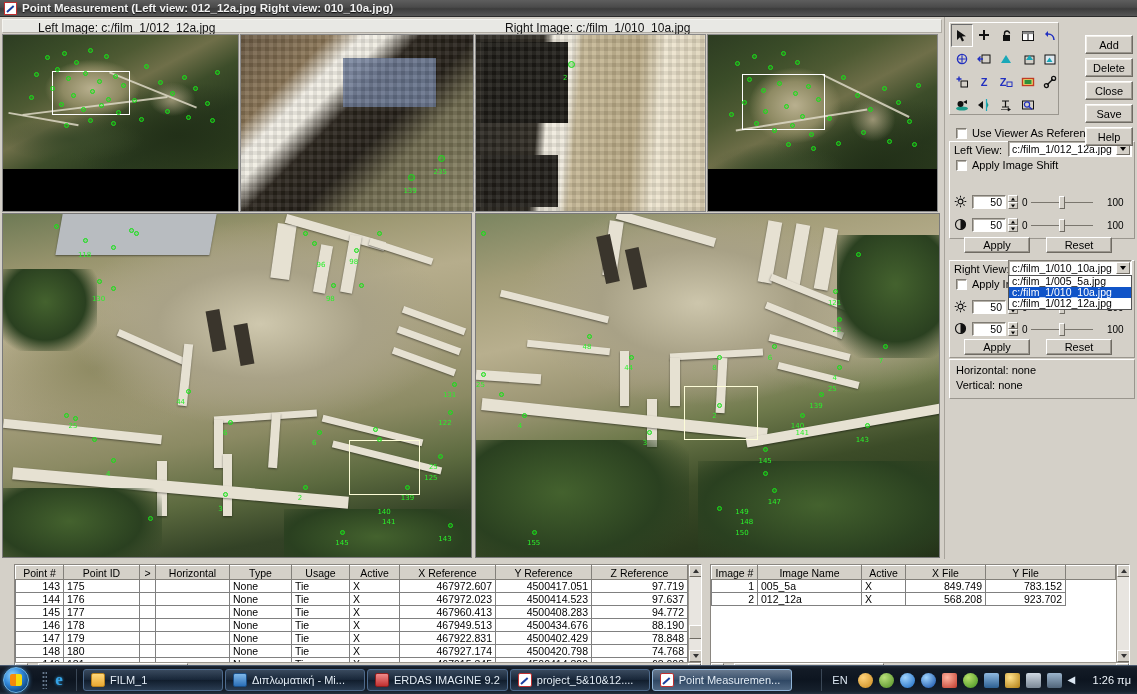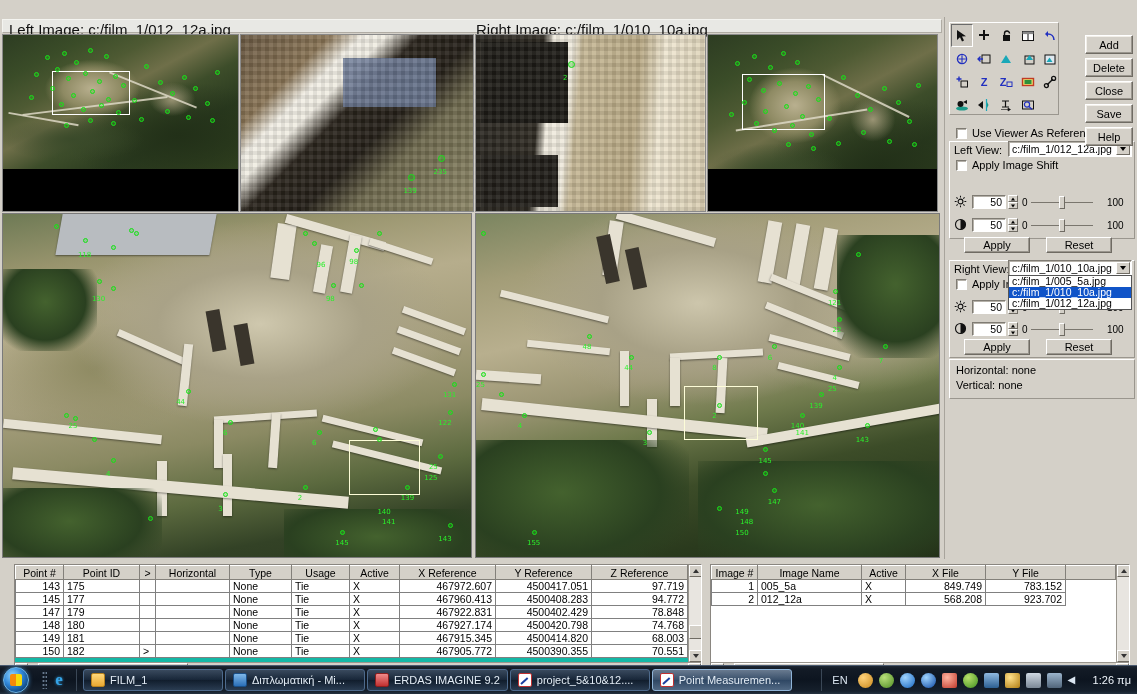--- a/index.html
+++ b/index.html
@@ -57,21 +57,21 @@
   
   .img-header {
     position: absolute; left: 2px; top: 2px; width: 940px; height: 14px;
     background: #e8e8e4;
     border: 1px solid #b0aca4;
     border-top-color: #f4f4f0;
     border-left-color: #f4f4f0;
   }
   .img-header span {
     position: absolute; top: 1px;
-    font-size: 15px; color: #111; white-space: nowrap;
+    font-size: 12px; color: #111; white-space: nowrap; margin-left: 29px;
   }
   .img-header .lbl-left  { left: 6px; }
   .img-header .lbl-right { left: 473px; }
 
   
   .pane-row {
     position: absolute; left: 2px; top: 17px; width: 940px; height: 178px;
     display: flex;
   }
   .pane {
@@ -586,20 +586,24 @@
   .panel-sep {
     position: absolute; left: 944px; top: 0; width: 1px; height: 542px;
     background: #a8a49c;
   }
 </style>
 </head>
 <body>
 
 <div id="app">
 
+  <div class="titlebar">
+    <div class="title-icon"></div>
+    <div class="title-text">Point Measurement (Left view: 012_12a.jpg  Right view: 010_10a.jpg)</div>
+  </div>
 
   <div class="client">
 
     <div class="img-header">
       <span class="lbl-left">Left Image: c:/film_1/012_12a.jpg</span>
       <span class="lbl-right">Right Image: c:/film_1/010_10a.jpg</span>
     </div>
 
     <div class="pane-row">
 
@@ -1158,30 +1162,54 @@
                 <td class="ctr"></td>
                 <td></td>
                 <td class="ctr">None</td>
                 <td class="ctr">Tie</td>
                 <td class="ctr">X</td>
                 <td class="num">467972.607</td>
                 <td class="num">4500417.051</td>
                 <td class="num">97.719</td>
               </tr>
               <tr>
+                <td class="rowhdr">144</td>
+                <td class="ctr">176</td>
+                <td class="ctr"></td>
+                <td></td>
+                <td class="ctr">None</td>
+                <td class="ctr">Tie</td>
+                <td class="ctr">X</td>
+                <td class="num">467972.023</td>
+                <td class="num">4500414.523</td>
+                <td class="num">97.637</td>
+              </tr>
+              <tr>
                 <td class="rowhdr">145</td>
                 <td class="ctr">177</td>
                 <td class="ctr"></td>
                 <td></td>
                 <td class="ctr">None</td>
                 <td class="ctr">Tie</td>
                 <td class="ctr">X</td>
                 <td class="num">467960.413</td>
                 <td class="num">4500408.283</td>
                 <td class="num">94.772</td>
+              </tr>
+              <tr>
+                <td class="rowhdr">146</td>
+                <td class="ctr">178</td>
+                <td class="ctr"></td>
+                <td></td>
+                <td class="ctr">None</td>
+                <td class="ctr">Tie</td>
+                <td class="ctr">X</td>
+                <td class="num">467949.513</td>
+                <td class="num">4500434.676</td>
+                <td class="num">88.190</td>
               </tr>
               <tr>
                 <td class="rowhdr">147</td>
                 <td class="ctr">179</td>
                 <td class="ctr"></td>
                 <td></td>
                 <td class="ctr">None</td>
                 <td class="ctr">Tie</td>
                 <td class="ctr">X</td>
                 <td class="num">467922.831</td>

